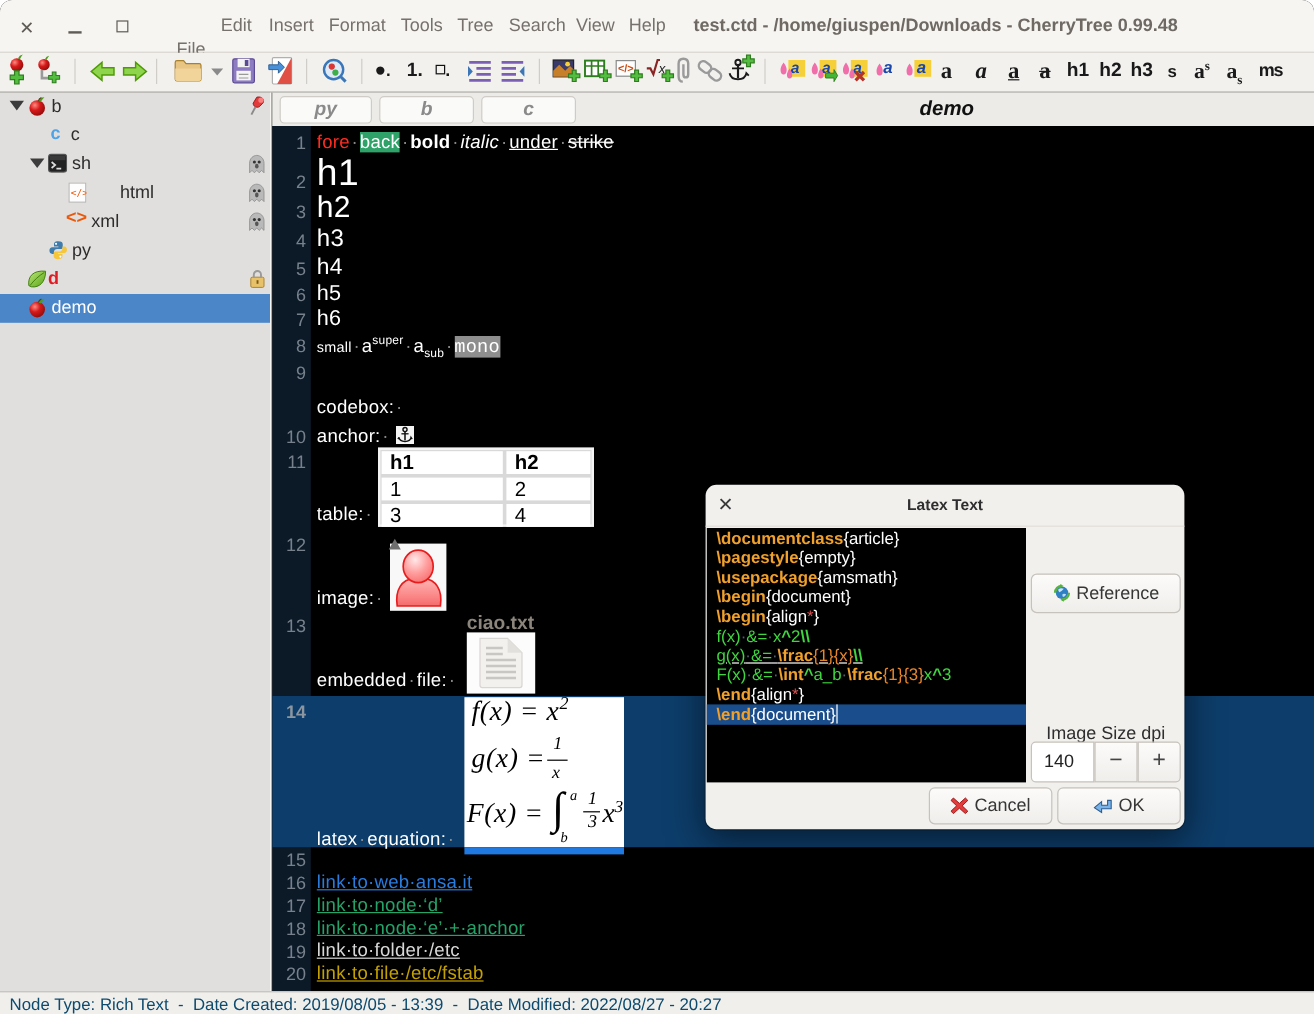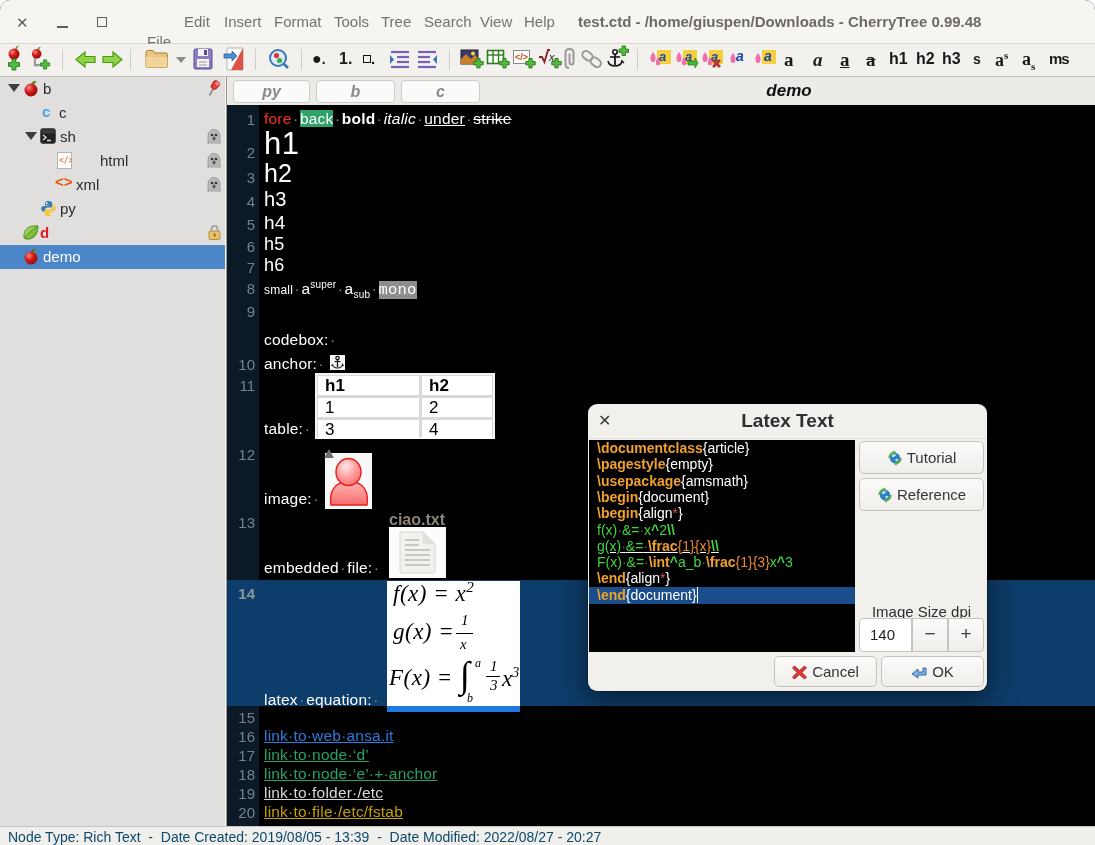--- a/index.html
+++ b/index.html
@@ -37,21 +37,21 @@
 #row14hl { position:absolute; left:0; top:475px; width:868px; height:126px; background:#0d3d6a; }
 .eline { position:absolute; font-size:15.5px; color:#fff; white-space:nowrap; letter-spacing:0.2px; }
 .dot { color:#8a8a8a; padding:0 1.5px; }
 .ddot { color:#55606b; }
 
 
 #status { position:absolute; left:0; top:826px; width:1095px; height:19px; background:#f1efec; border-top:1px solid #c9c6c1; font-size:14px; color:#0c4a6e; }
 
 
 #dialog { position:absolute; left:588px; top:404px; width:399px; height:287px; background:#f2f0ed; border-radius:9px; box-shadow:0 8px 30px rgba(0,0,0,0.55), 0 0 0 1px rgba(0,0,0,0.25); }
-#dtitle { position:absolute; left:0; top:0; width:399px; height:33px; font-weight:bold; font-size:19px; color:#2f2f2f; text-align:center; line-height:33px; }
+#dtitle { position:absolute; left:0; top:0; width:399px; height:33px; font-weight:bold; font-size:13px; color:#2f2f2f; text-align:center; line-height:33px; }
 #dcode { position:absolute; left:1px; top:36px; width:266px; height:212px; background:#000; }
 .cl { position:absolute; left:8px; font-size:14px; white-space:nowrap; color:#fff; }
 .lx { color:#f0a02c; font-weight:bold; }
 .lg { color:#3fd63f; }
 .lgb { color:#3fd63f; font-weight:bold; }
 .lo { color:#e8862c; }
 .lr { color:#e05050; }
 .dbtn { position:absolute; background:linear-gradient(#fcfbfa,#f0eeeb); border:1px solid #c6c2bc; border-radius:5px; font-size:15px; color:#363636; text-align:center; }
 </style>
 </head>
@@ -481,29 +481,20 @@
       <div class="cl" style="top:49px;"><span class="lx">\begin</span>{document}</div>
       <div class="cl" style="top:65px;"><span class="lx">\begin</span>{align<span class="lr">*</span>}</div>
       <div class="cl" style="top:82px;"><span class="lg">f(x)<span class="ddot">·</span>&amp;=<span class="ddot">·</span>x<b>^</b>2</span><span class="lgb">\\</span></div>
       <div class="cl" style="top:98px;text-decoration:underline;"><span class="lg">g(x)<span class="ddot">·</span>&amp;=<span class="ddot">·</span></span><span class="lx">\frac</span><span class="lo">{1}{x}</span><span class="lgb">\\</span></div>
       <div class="cl" style="top:114px;"><span class="lg">F(x)<span class="ddot">·</span>&amp;=<span class="ddot">·</span></span><span class="lx">\int</span><span class="lg"><b>^</b>a_b<span class="ddot">·</span></span><span class="lx">\frac</span><span class="lo">{1}{3}</span><span class="lg">x<b>^</b>3</span></div>
       <div class="cl" style="top:130px;"><span class="lx">\end</span>{align<span class="lr">*</span>}</div>
       <div style="position:absolute; left:0; top:147px; width:266px; height:17px; background:#1a4d8c;"></div>
       <div class="cl" style="top:147px;"><span class="lx">\end</span>{document}<span style="border-left:1.5px solid #fff;"></span></div>
     </div>
 
-    <div class="dbtn" style="left:271px; top:37px; width:125px; height:33px; line-height:31px;"><svg style="vertical-align:-3px; margin-right:4px;" width="16" height="16" viewBox="0 0 16 16">
-          <circle cx="8" cy="8" r="5.2" fill="#2f7fc4"></circle>
-          <path d="M5 5 Q7 3.6 9.5 4.6 Q8 6.5 5.8 7.6 Q4.6 6.4 5 5 Z" fill="#cfe6f5"></path>
-          <path d="M8.5 9 Q10.5 8.2 11.5 9.5 Q10.5 11.5 8.8 11.6 Q8 10.2 8.5 9 Z" fill="#bfdcf0"></path>
-          <path d="M13.8 8 A5.8 5.8 0 0 1 8 13.8" stroke="#57b33c" stroke-width="1.9" fill="none"></path>
-          <path d="M9.5 15.4 L6.6 13.7 L9.6 12.1 Z" fill="#57b33c"></path>
-          <path d="M2.2 8 A5.8 5.8 0 0 1 8 2.2" stroke="#57b33c" stroke-width="1.9" fill="none"></path>
-          <path d="M6.5 0.6 L9.4 2.3 L6.4 3.9 Z" fill="#57b33c"></path>
-        </svg>Tutorial</div>
     <div class="dbtn" style="left:271px; top:74px; width:125px; height:33px; line-height:31px;"><svg style="vertical-align:-3px; margin-right:4px;" width="16" height="16" viewBox="0 0 16 16">
           <circle cx="8" cy="8" r="5.2" fill="#2f7fc4"></circle>
           <path d="M5 5 Q7 3.6 9.5 4.6 Q8 6.5 5.8 7.6 Q4.6 6.4 5 5 Z" fill="#cfe6f5"></path>
           <path d="M8.5 9 Q10.5 8.2 11.5 9.5 Q10.5 11.5 8.8 11.6 Q8 10.2 8.5 9 Z" fill="#bfdcf0"></path>
           <path d="M13.8 8 A5.8 5.8 0 0 1 8 13.8" stroke="#57b33c" stroke-width="1.9" fill="none"></path>
           <path d="M9.5 15.4 L6.6 13.7 L9.6 12.1 Z" fill="#57b33c"></path>
           <path d="M2.2 8 A5.8 5.8 0 0 1 8 2.2" stroke="#57b33c" stroke-width="1.9" fill="none"></path>
           <path d="M6.5 0.6 L9.4 2.3 L6.4 3.9 Z" fill="#57b33c"></path>
         </svg>Reference</div>
 

